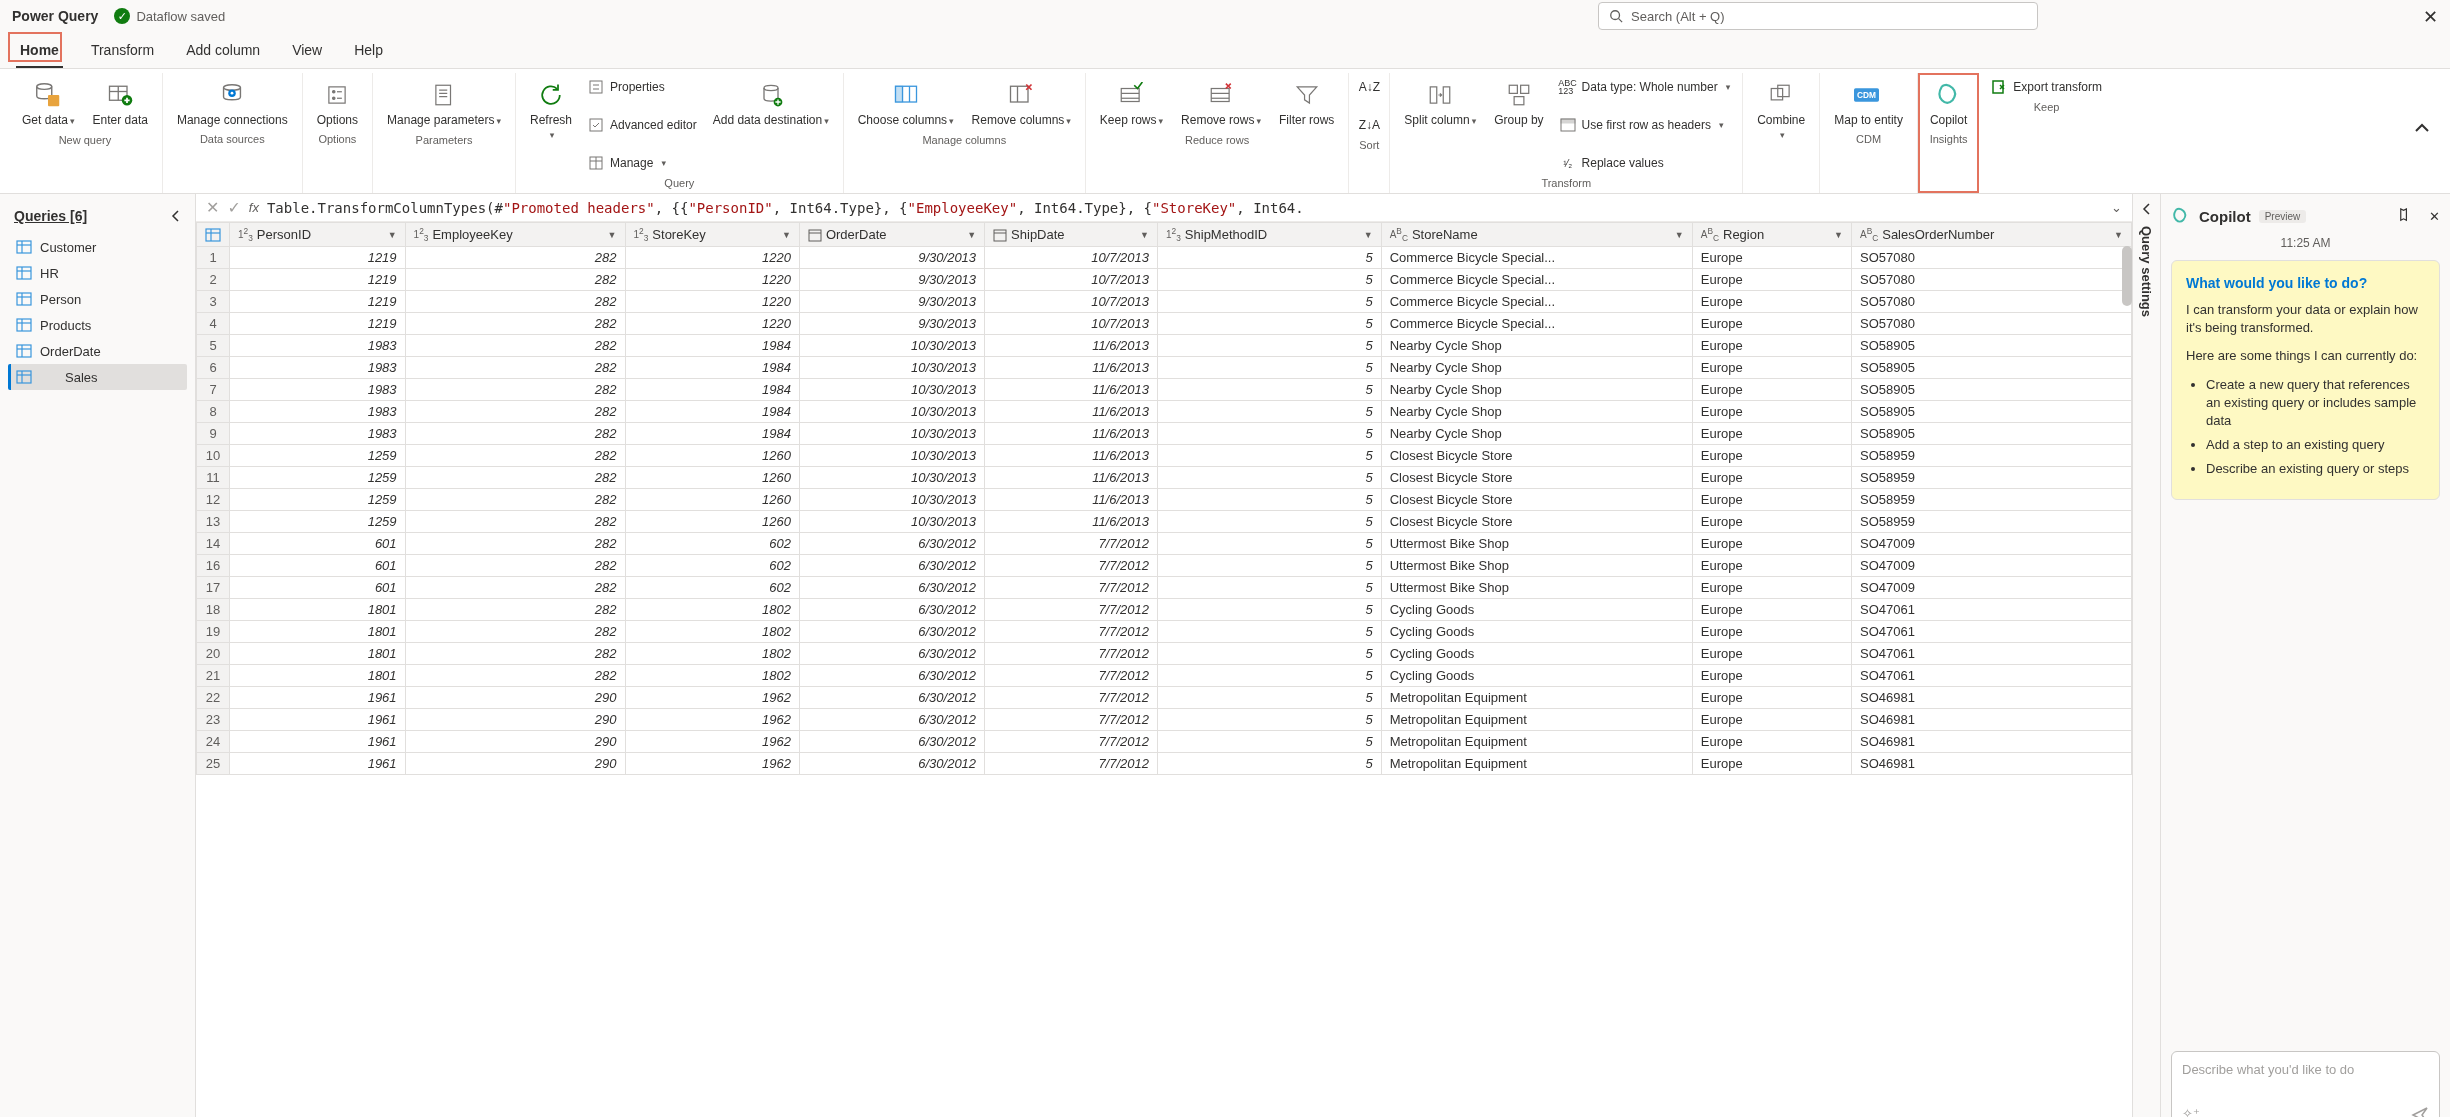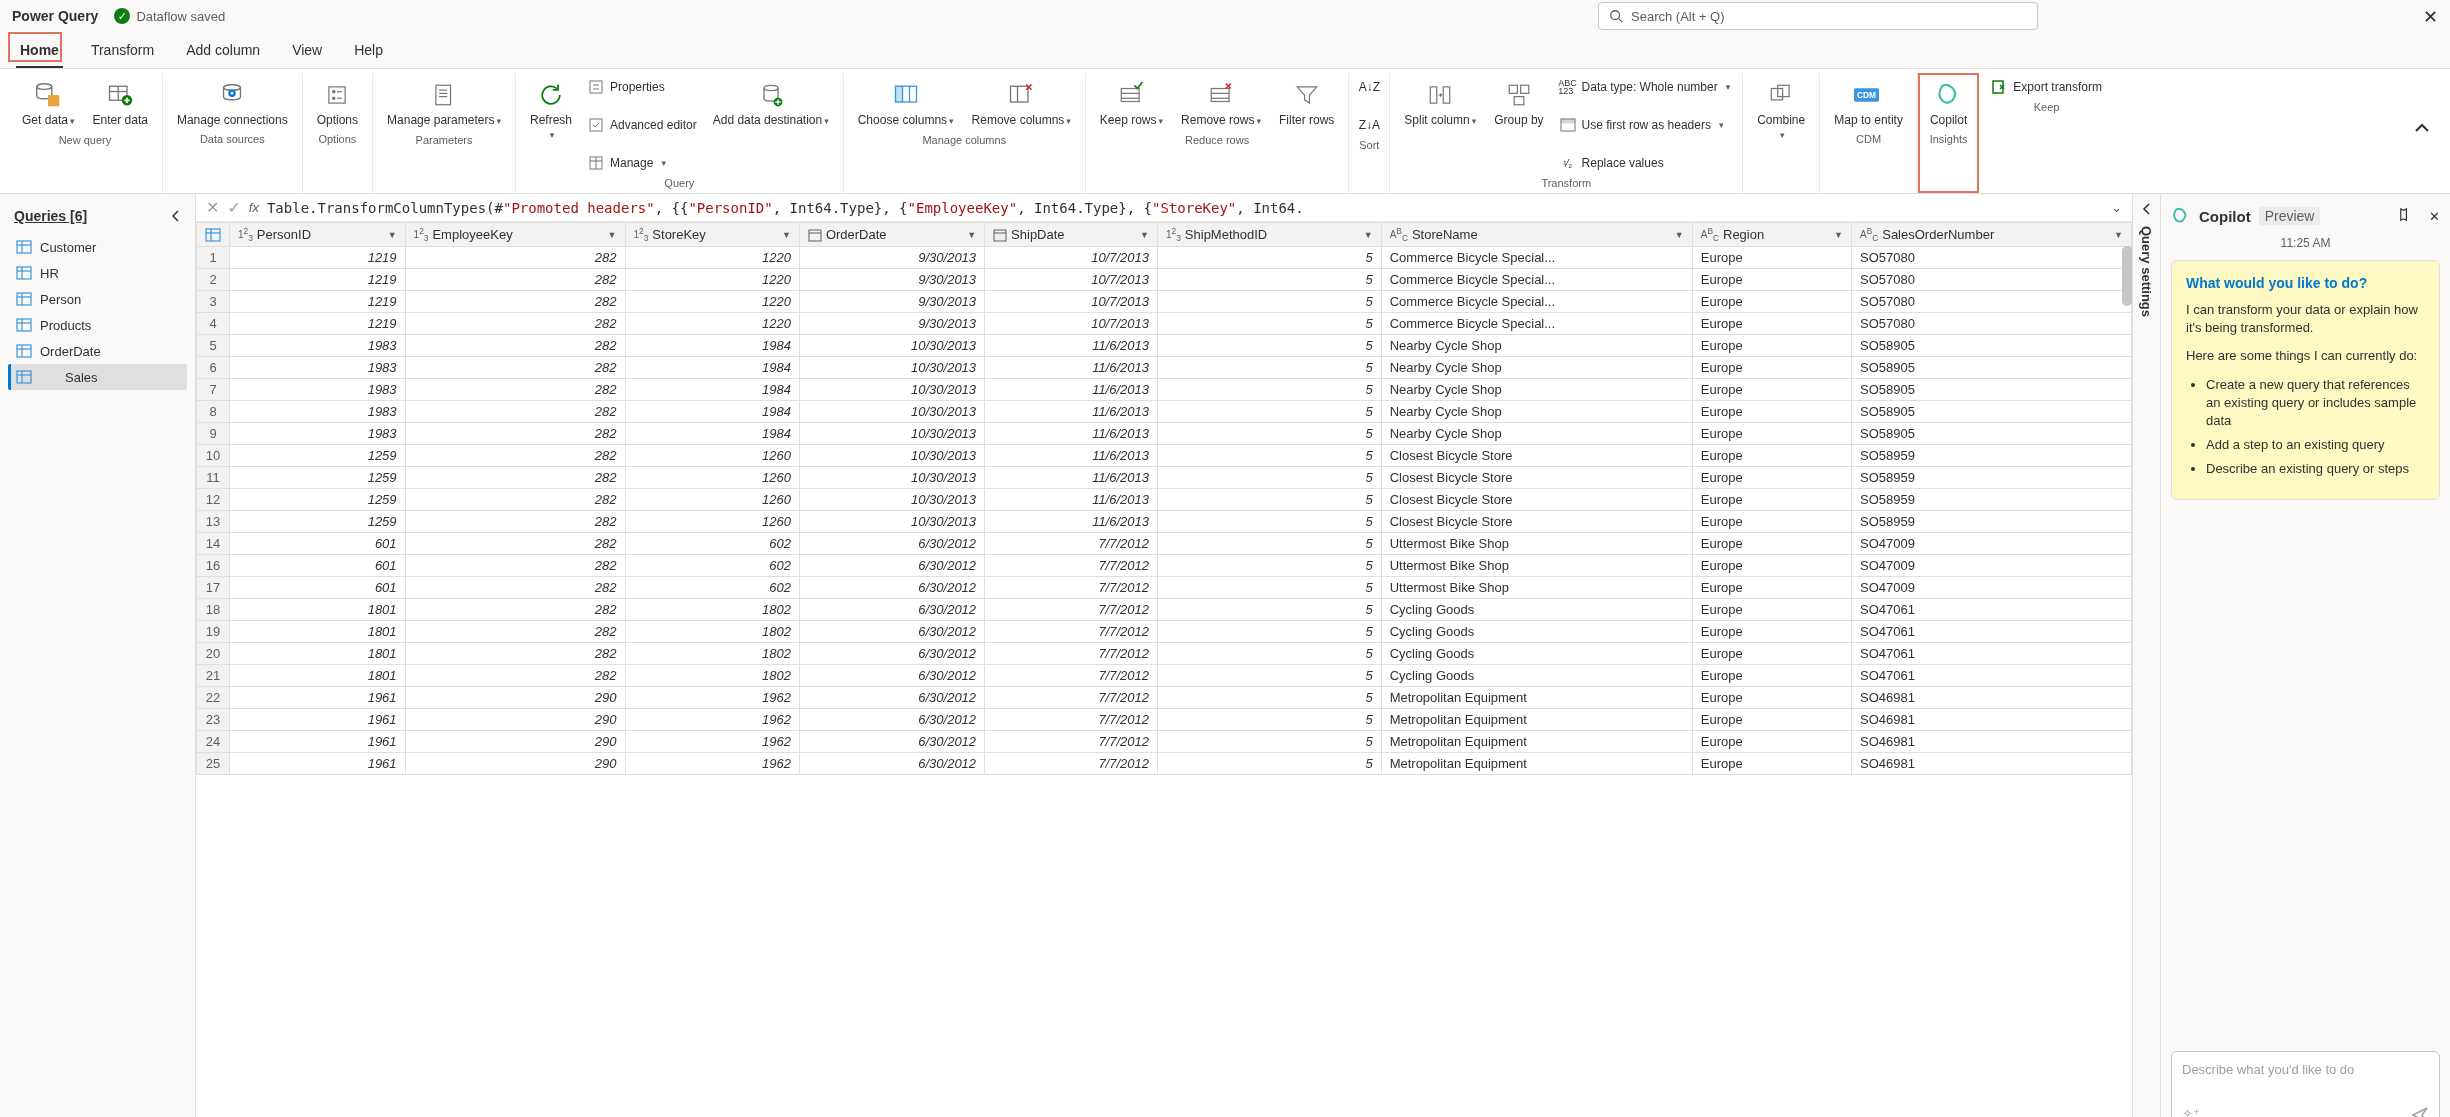--- a/index.html
+++ b/index.html
@@ -67,21 +67,21 @@
   .vscroll { position: absolute; right: 0; top: 24px; width: 10px; height: 60px; background: #c8c6c4; border-radius: 5px; }
 
   
   .qsettings { width: 28px; border-left: 1px solid #e1dfdd; background: #faf9f8; display: flex; flex-direction: column; align-items: center; padding-top: 8px; }
   .qsettings .vlabel { writing-mode: vertical-rl; font-weight: 600; margin-top: 10px; font-size: 13px; }
 
   
   .copilot { width: 290px; border-left: 1px solid #e1dfdd; background: #faf9f8; display: flex; flex-direction: column; padding: 8px 10px; }
   .copilot .chdr { display: flex; align-items: center; gap: 8px; padding: 4px 0 10px; }
   .copilot .chdr .ct { font-weight: 600; font-size: 15px; }
-  .copilot .chdr .preview { font-size: 14px; background: #edebe9; padding: 1px 6px; border-radius: 3px; color: #605e5c; }
+  .copilot .chdr .preview { font-size: 10px; background: #edebe9; padding: 1px 6px; border-radius: 3px; color: #605e5c; }
   .copilot .chdr .spacer { flex: 1; }
   .copilot .ts { text-align: center; font-size: 12px; color: #605e5c; margin-bottom: 10px; }
   .copilot .card { background: #fef9c3; border: 1px solid #e1dfdd; border-radius: 6px; padding: 14px; font-size: 13px; }
   .copilot .card .hl { color: #0078d4; font-weight: 600; margin-bottom: 10px; font-size: 14px; }
   .copilot .card p { margin-bottom: 10px; line-height: 1.4; }
   .copilot .card ul { padding-left: 20px; }
   .copilot .card li { margin-bottom: 6px; line-height: 1.4; }
   .copilot .inputbox { margin-top: auto; border: 1px solid #c8c6c4; border-radius: 6px; padding: 10px; background: #fff; }
   .copilot .inputbox .ph { color: #a19f9d; font-size: 13px; min-height: 40px; }
   .copilot .inputbox .row { display: flex; justify-content: space-between; margin-top: 4px; color: #a19f9d; }

